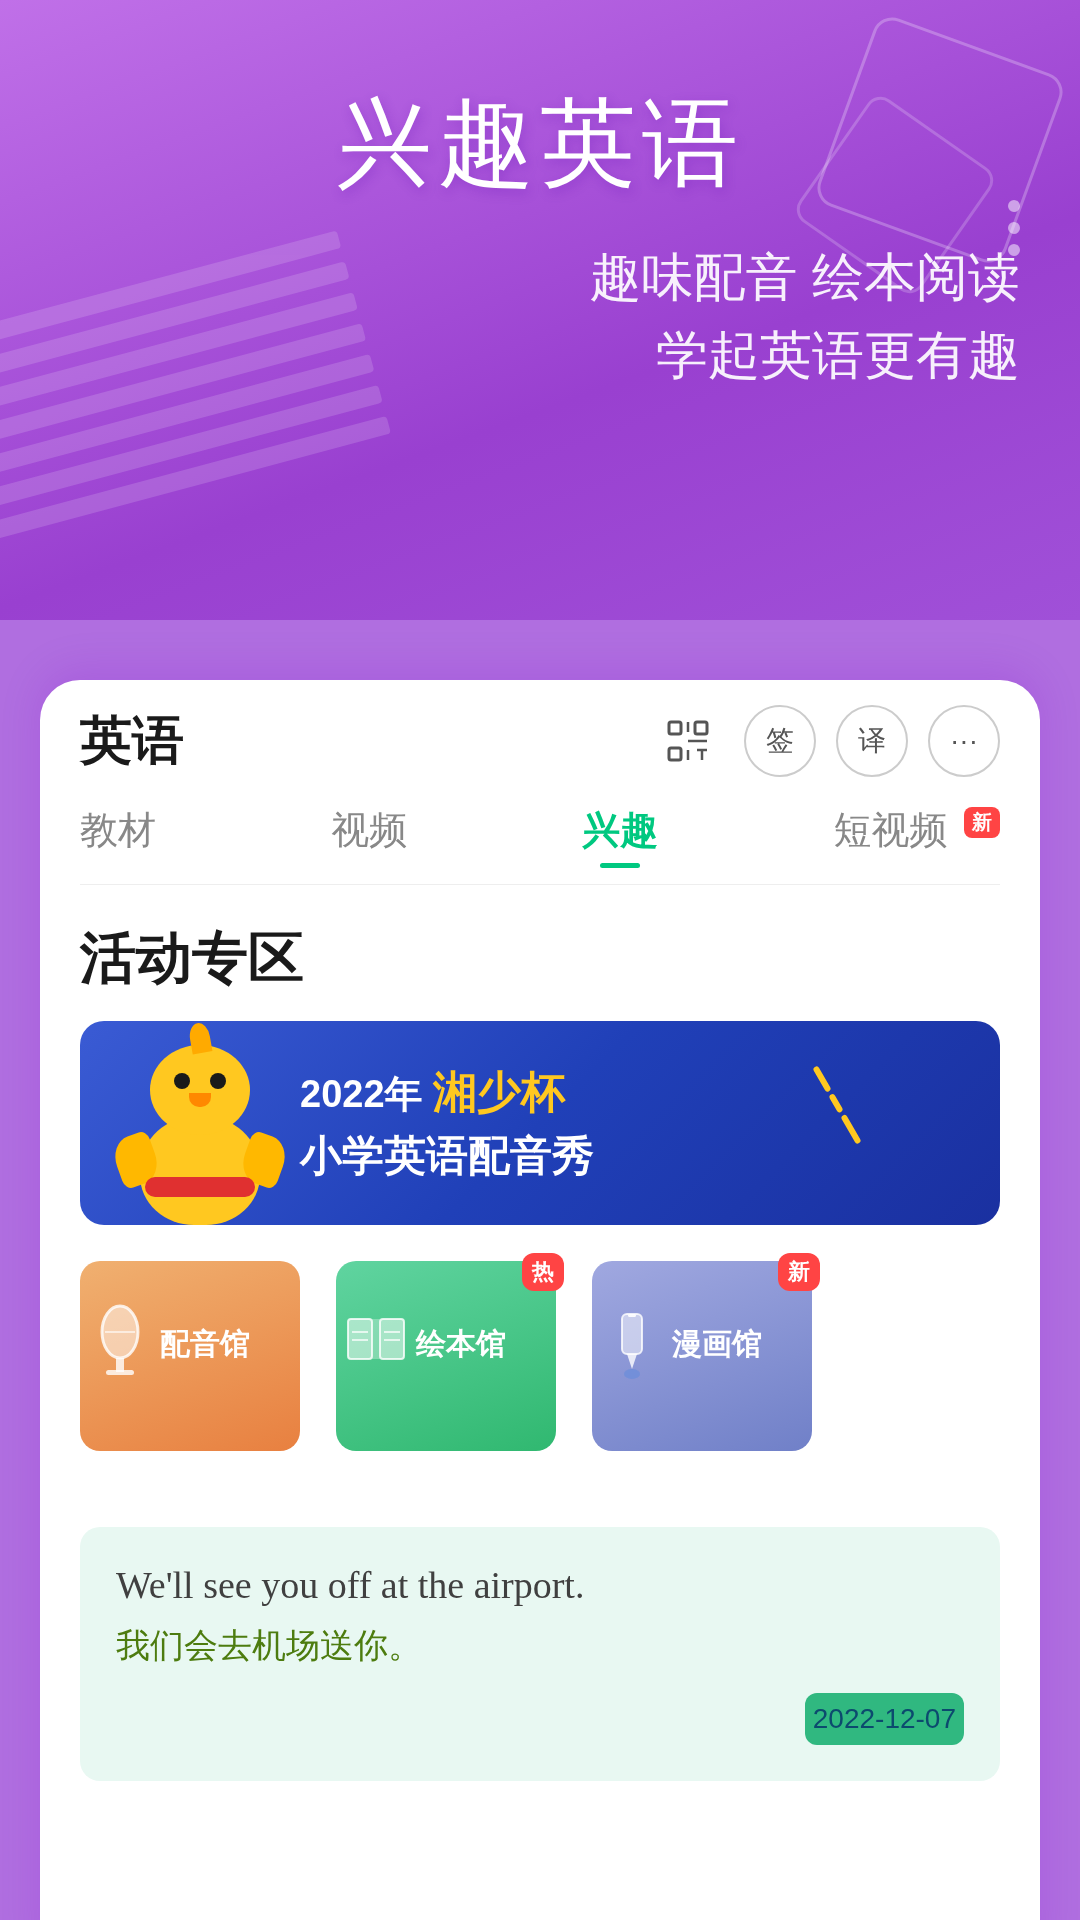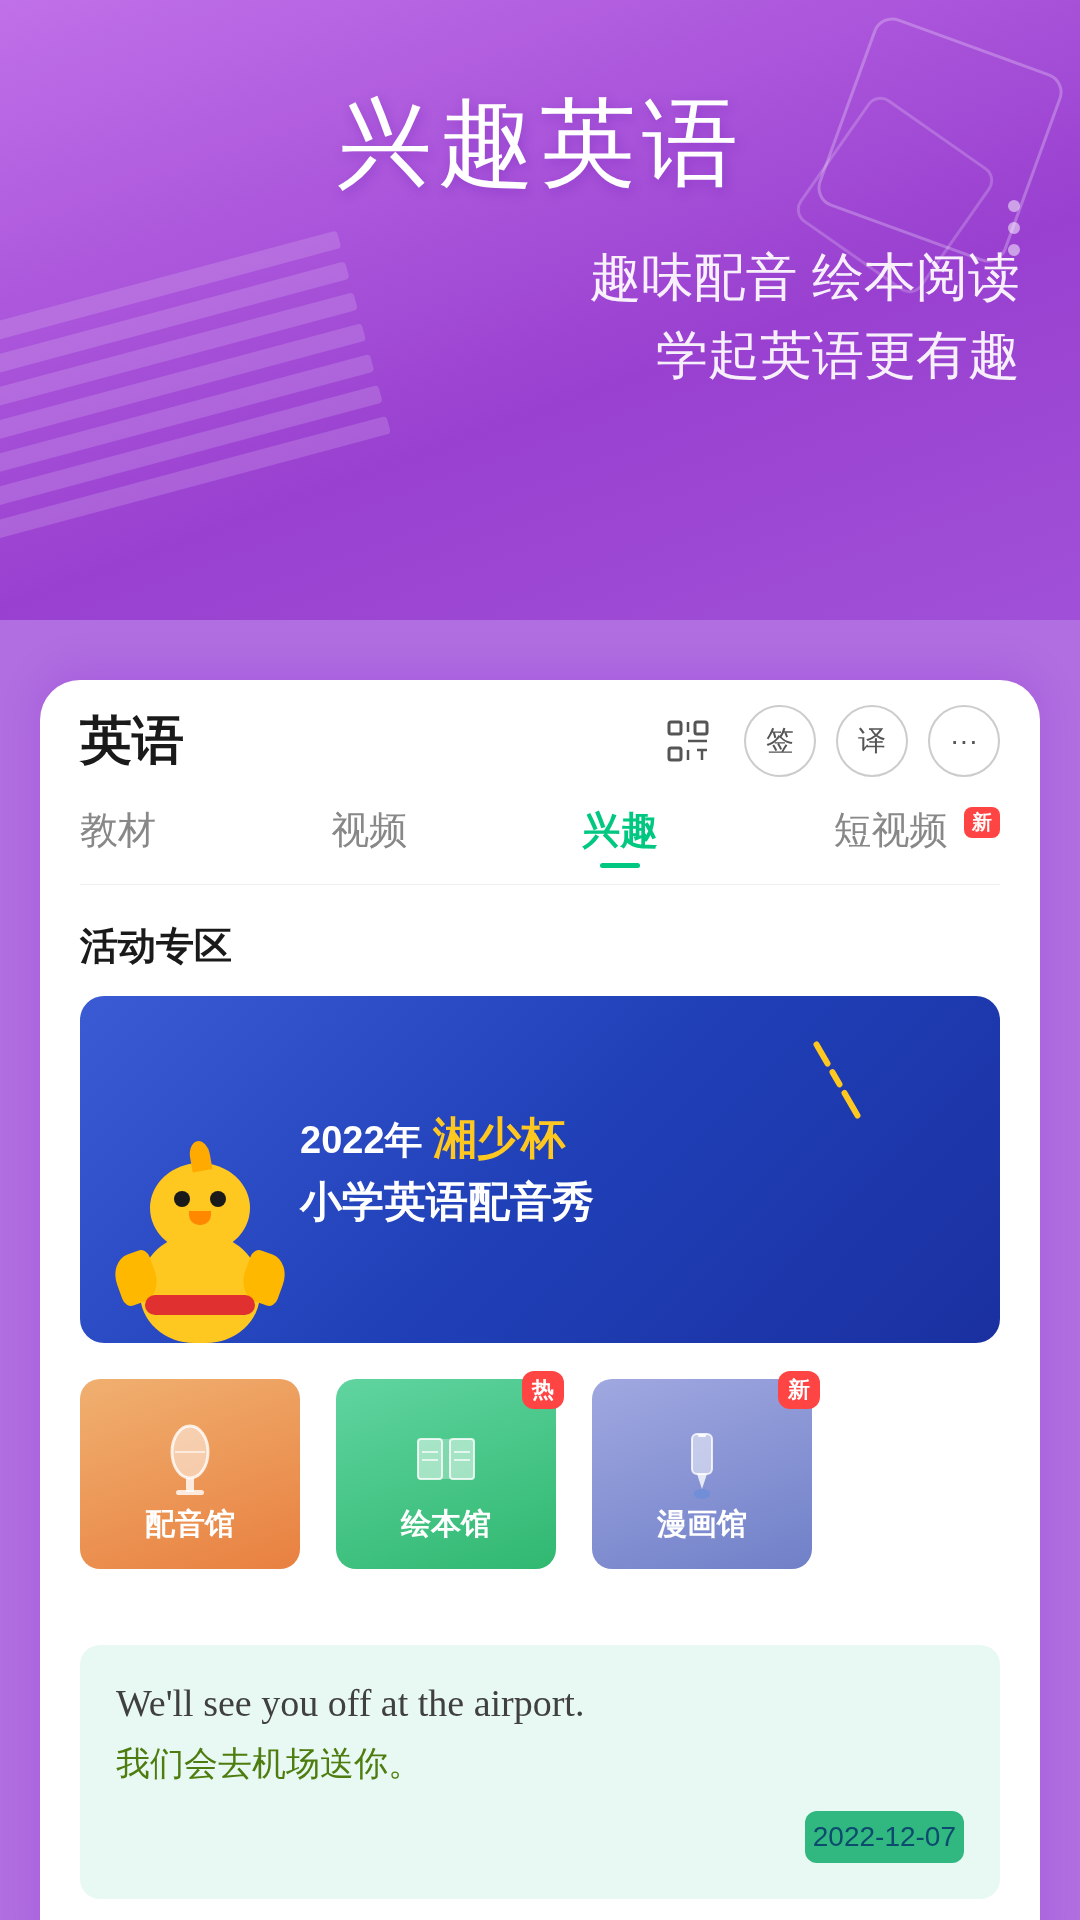--- a/index.html
+++ b/index.html
@@ -211,30 +211,30 @@
       background: #eee;
       margin: 16px 40px 0;
     }
 
     
     .section {
       padding: 36px 40px 0;
     }
 
     .section-title {
-      font-size: 38px;
+      font-size: 56px;
       font-weight: 700;
       color: #1a1a1a;
       margin-bottom: 24px;
     }
 
     
     .banner {
       width: 100%;
-      height: 347px;
+      height: 204px;
       border-radius: 24px;
       background: linear-gradient(135deg, #3a5bd4 0%, #2040b8 50%, #1a30a0 100%);
       position: relative;
       overflow: hidden;
       display: flex;
       align-items: center;
       margin-bottom: 36px;
     }
 
     .banner-mascot {
@@ -383,23 +383,22 @@
       border-radius: 12px;
       font-weight: 700;
       z-index: 2;
     }
 
     .category-icon {
       width: 220px;
       height: 190px;
       border-radius: 20px;
       display: flex;
-      flex-direction: column;
+      flex-direction: row;
       align-items: center;
-      justify-content: flex-end;
       padding-bottom: 24px;
       position: relative;
       overflow: hidden;
     }
 
     .cat-dubbing {
       background: linear-gradient(160deg, #f0b070, #e88040);
     }
 
     .cat-picture {

